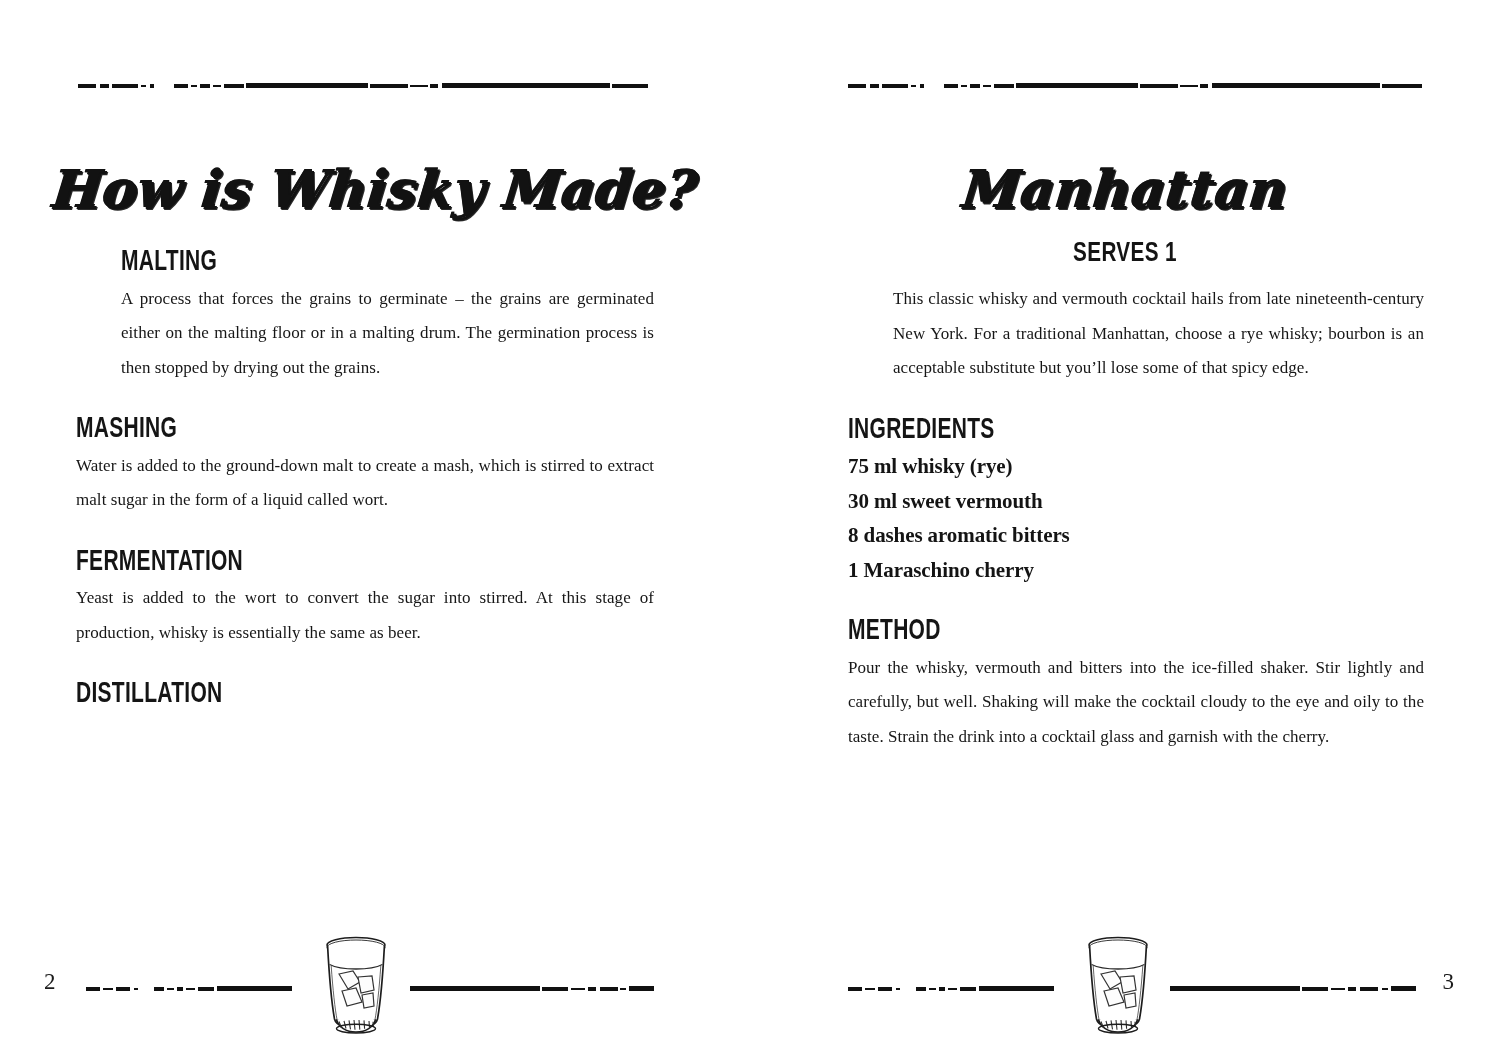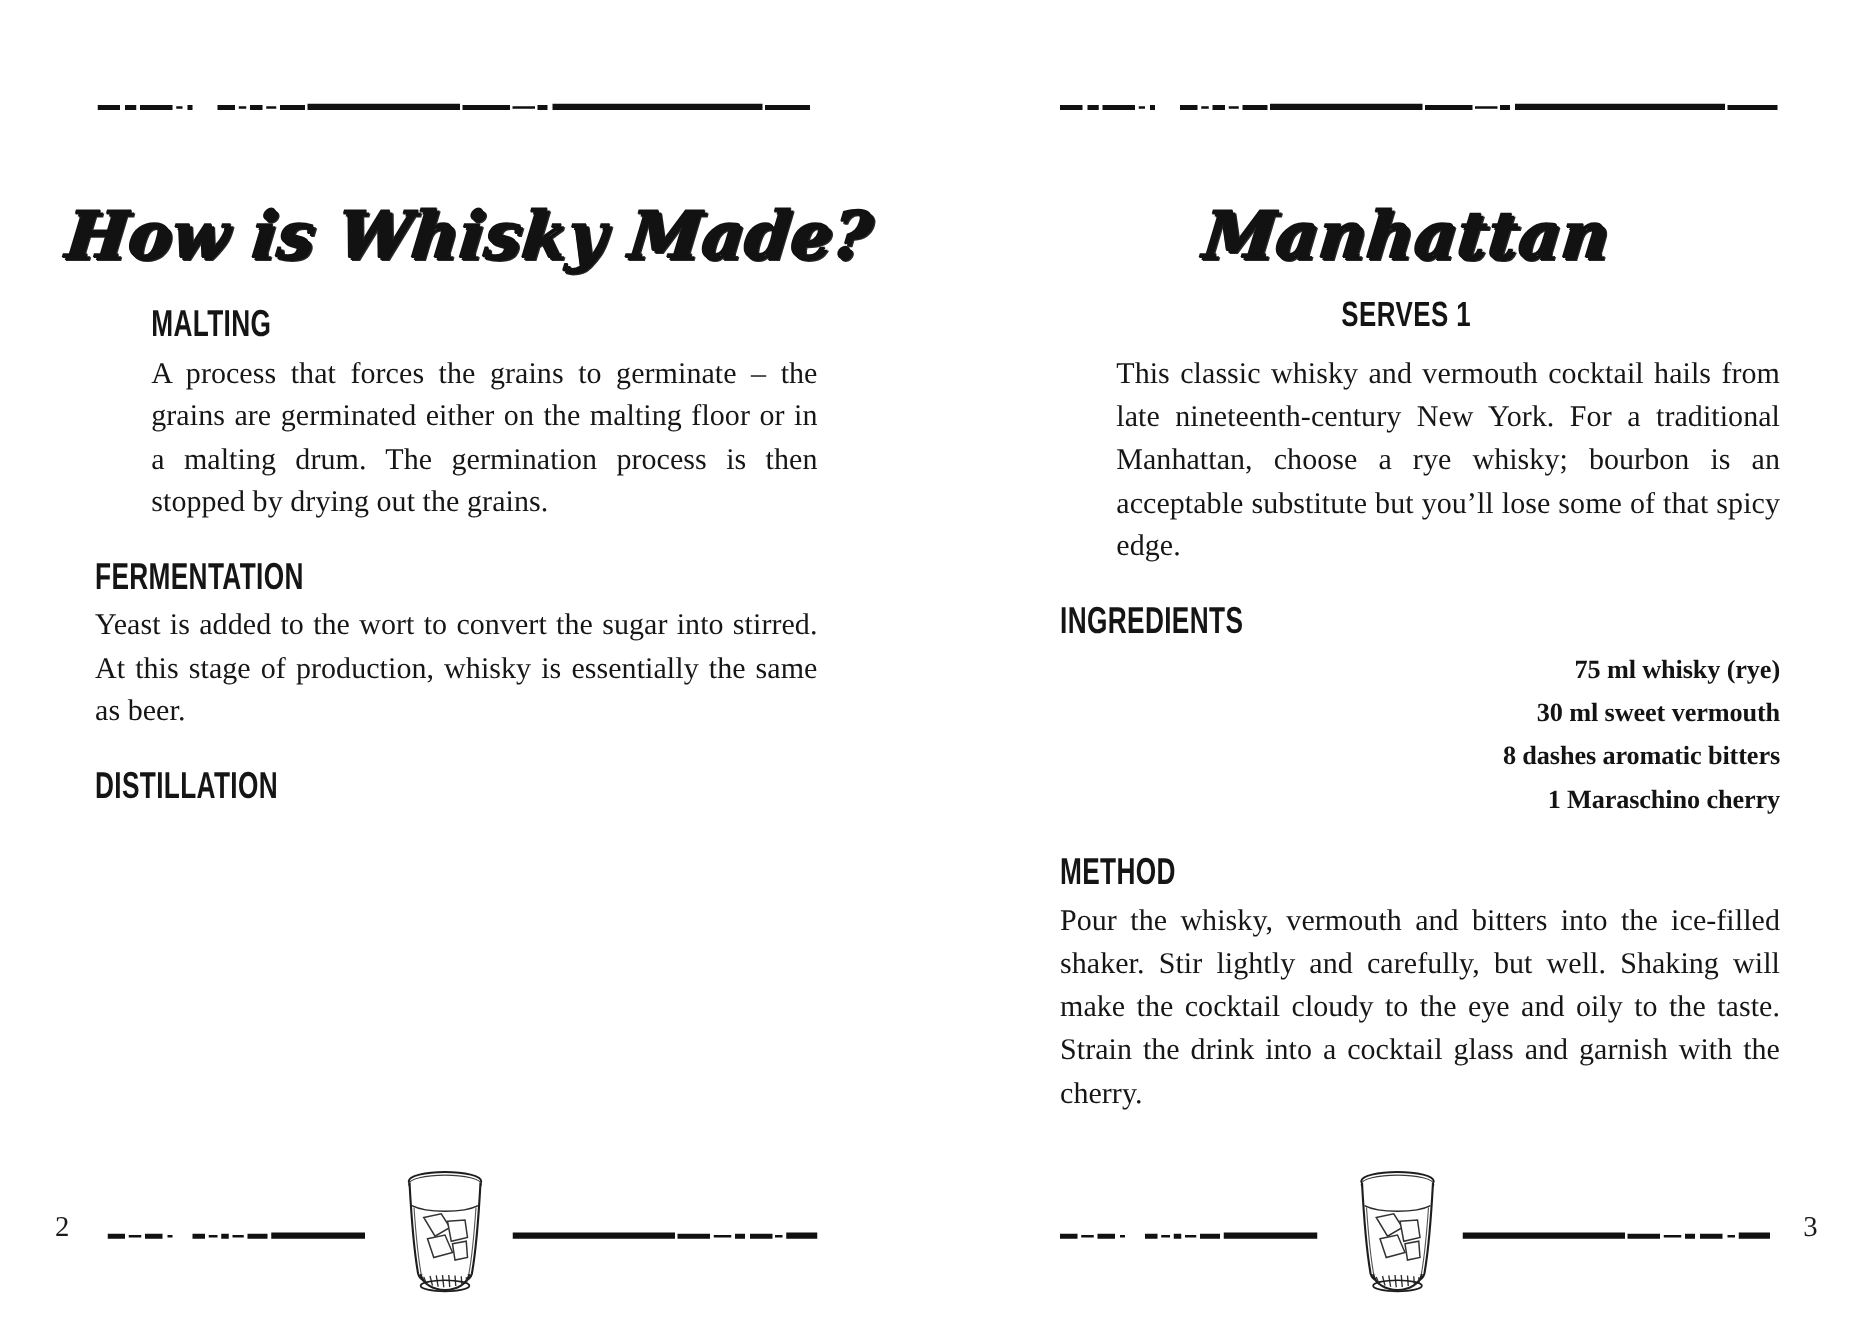--- a/index.html
+++ b/index.html
@@ -108,34 +108,33 @@
     color: #151515;
     transform: scaleX(0.70);
     transform-origin: left center;
     white-space: nowrap;
   }
   .sec-wrap { margin-top: 26px; }
   .sec-wrap:first-child { margin-top: 0; margin-left: 45px; }
 
   p.body {
     margin: 0;
-    font-size: 24px;
+    font-size: 17px;
     line-height: 34.5px;
     text-align: justify;
     text-justify: inter-word;
     color: #161616;
     letter-spacing: 0.05px;
   }
   p.body.last { text-align: justify; }
 
   .ingredients {
     margin: 0;
     padding: 0;
     list-style: none;
-    text-align: right;
   }
   .ingredients li {
     font-size: 21px;
     line-height: 34.5px;
     font-weight: bold;
     color: #141414;
     letter-spacing: -0.1px;
   }
 
   
@@ -203,20 +202,24 @@
 
     <div class="script-title">How is Whisky Made?</div>
 
     <div class="col">
 
       <div class="sec-wrap">
         <h2 class="sec">MALTING</h2>
         <p class="body">A process that forces the grains to germinate – the grains are germinated either on the malting floor or in a malting drum. The germination process is then stopped by drying out the grains.</p>
       </div>
 
+      <div class="sec-wrap">
+        <h2 class="sec">MASHING</h2>
+        <p class="body">Water is added to the ground-down malt to create a mash, which is stirred to extract malt sugar in the form of a liquid called wort.</p>
+      </div>
 
       <div class="sec-wrap">
         <h2 class="sec">FERMENTATION</h2>
         <p class="body">Yeast is added to the wort to convert the sugar into stirred. At this stage of production, whisky is essentially the same as beer.</p>
       </div>
 
       <div class="sec-wrap">
         <h2 class="sec">DISTILLATION</h2>
       </div>
 

